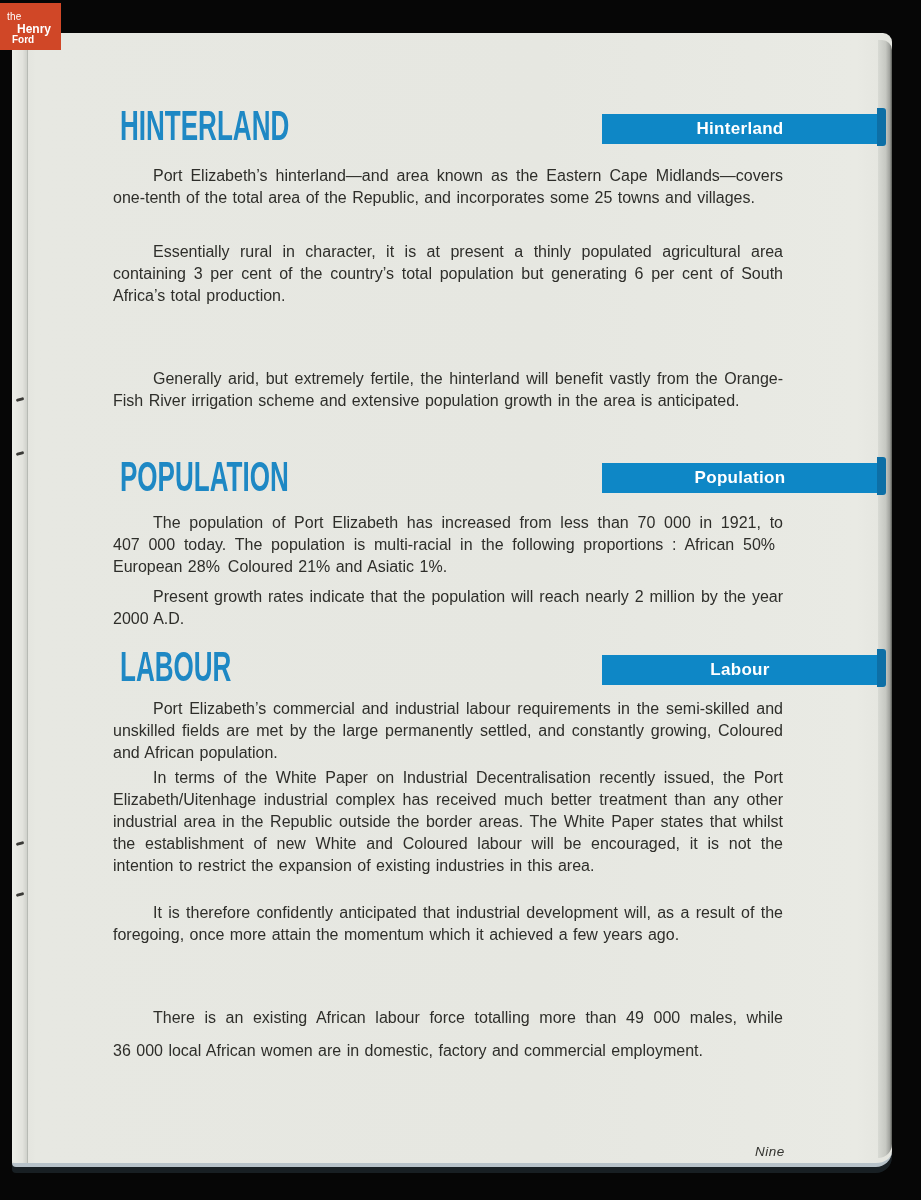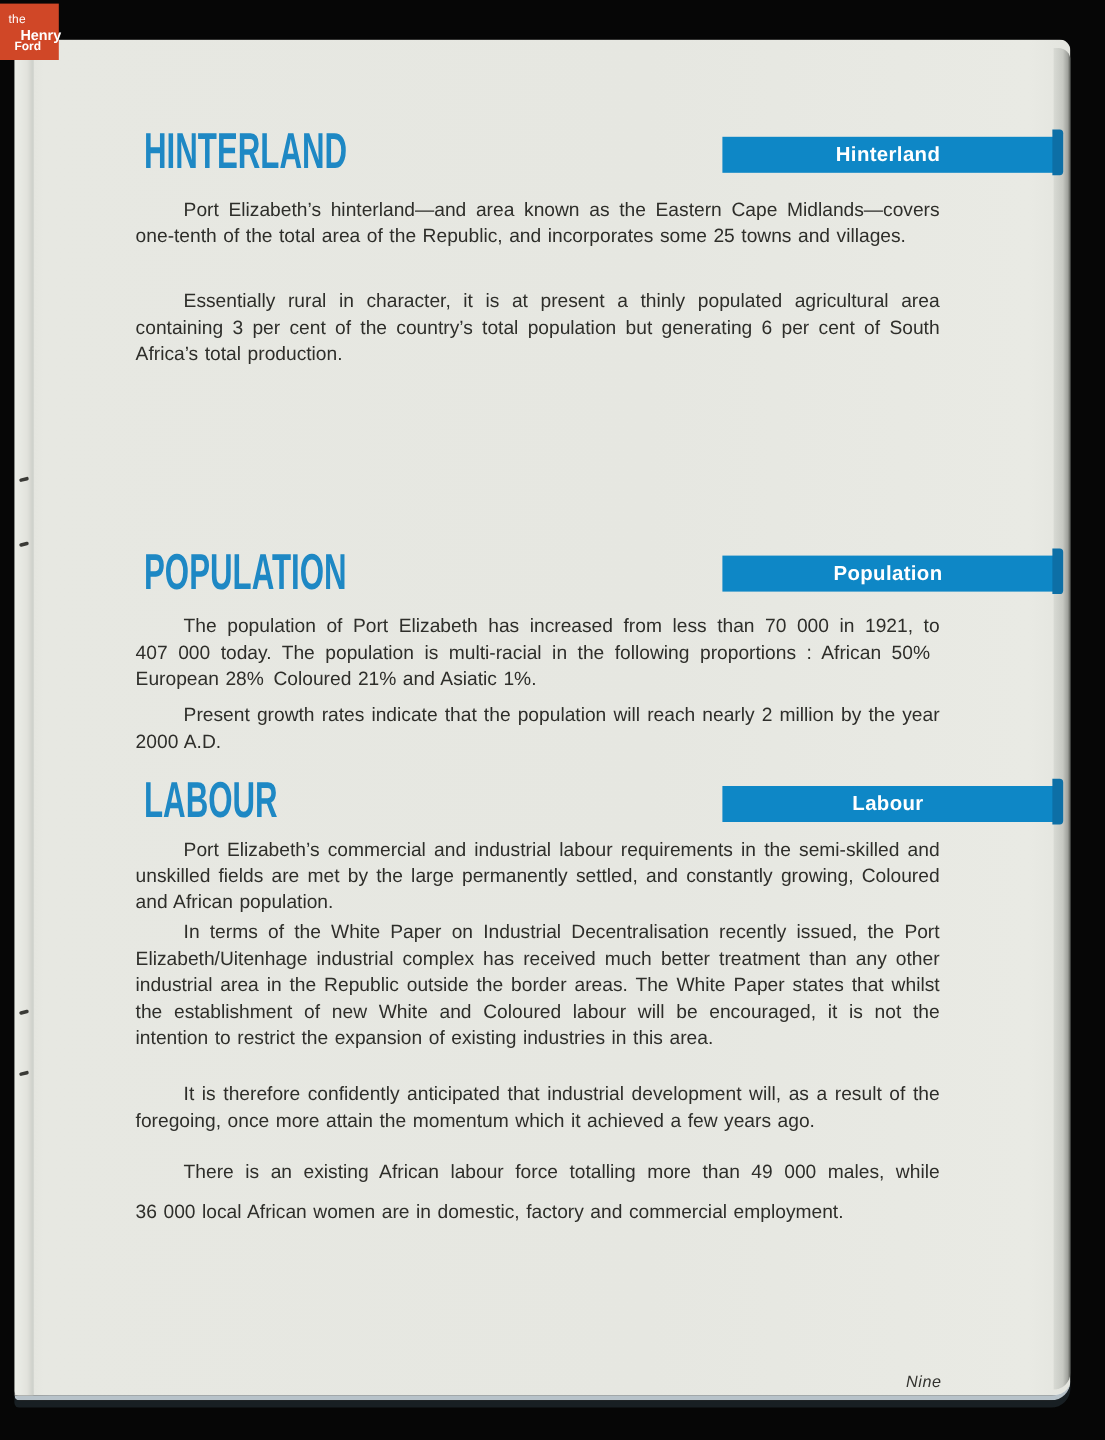--- a/index.html
+++ b/index.html
@@ -40,21 +40,21 @@
     background:linear-gradient(90deg,#d8dad4 0,#c6c8c2 55%,#9ea09b 85%,#565853 100%);
     border-radius:0 10px 14px 0;
   }
   .tab-nub{
     position:absolute;left:877px;width:9px;height:38px;
     background:#0d6fa6;border-radius:0 3px 3px 0;
   }
 
   
   .logo{
-    position:absolute;left:0;top:3px;width:49px;height:47px;
+    position:absolute;left:0;top:3px;width:61px;height:47px;
     background:#d04727;color:#fff;z-index:5;
     line-height:1;
   }
   .logo .l1{position:absolute;left:7px;top:9px;font-size:10px;font-weight:400;letter-spacing:.2px;}
   .logo .l2{position:absolute;left:17px;top:20px;font-size:12px;font-weight:700;}
   .logo .l3{position:absolute;left:12px;top:32px;font-size:10px;font-weight:700;}
 
   
   .sec-heading{
     position:absolute;left:108px;margin:0;
@@ -69,21 +69,21 @@
     color:#fff;text-align:center;
     font-size:17px;font-weight:700;line-height:30px;letter-spacing:.3px;
   }
   .body-par{
     position:absolute;left:101px;width:670px;margin:0;
     color:#2e2e2a;
     font-size:16px;line-height:22px;
     text-align:justify;text-indent:40px;
     word-spacing:1px;
   }
-  .body-par.loose{line-height:33px;}
+  .body-par.loose{line-height:33px;margin-top:40px;}
   .page-number{
     position:absolute;left:743px;top:1083px;
     color:#33332f;font-size:13.5px;font-style:italic;letter-spacing:.5px;margin-top:28px;
   }
 </style>
 </head>
 <body>
 
 <div class="stage">
 
@@ -93,20 +93,21 @@
     <span class="stitch" style="top:419px"></span>
     <span class="stitch" style="top:809px"></span>
     <span class="stitch" style="top:860px"></span>
 
     <h1 class="sec-heading" style="top:72px">HINTERLAND</h1>
     <div class="tab" style="top:81px">
       <span>Hinterland</span>
     </div>
     <p class="body-par" style="top:132px">Port Elizabeth’s hinterland—and area known as the Eastern Cape Midlands—covers one-tenth of the total area of the Republic, and incorporates some 25 towns and villages.</p>
     <p class="body-par" style="top:208px">Essentially rural in character, it is at present a thinly populated agricultural area containing 3 per cent of the country’s total population but generating 6 per cent of South Africa’s total production.</p>
+    <p class="body-par" style="top:335px">Generally arid, but extremely fertile, the hinterland will benefit vastly from the Orange-Fish River irrigation scheme and extensive population growth in the area is anticipated.</p>
 
     <h1 class="sec-heading" style="top:423px">POPULATION</h1>
     <div class="tab" style="top:430px">
       <span>Population</span>
     </div>
     <p class="body-par" style="top:479px">The population of Port Elizabeth has increased from less than 70&nbsp;000 in 1921, to 407&nbsp;000 today.  The population is multi-racial in the following proportions&nbsp;: African 50% European 28% Coloured 21% and Asiatic 1%.</p>
     <p class="body-par" style="top:553px">Present growth rates indicate that the population will reach nearly 2 million by the year 2000 A.D.</p>
 
     <h1 class="sec-heading" style="top:613px">LABOUR</h1>
     <div class="tab" style="top:622px">

